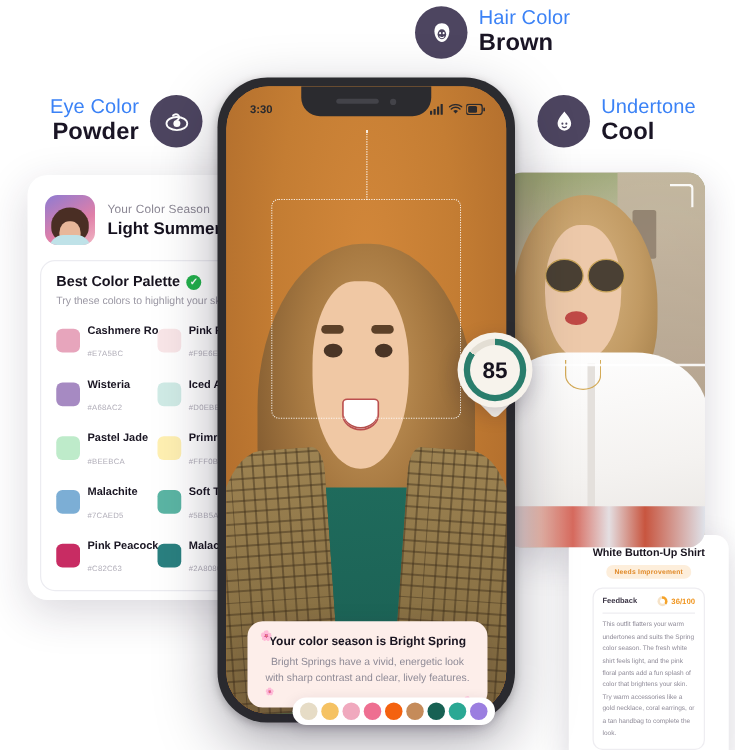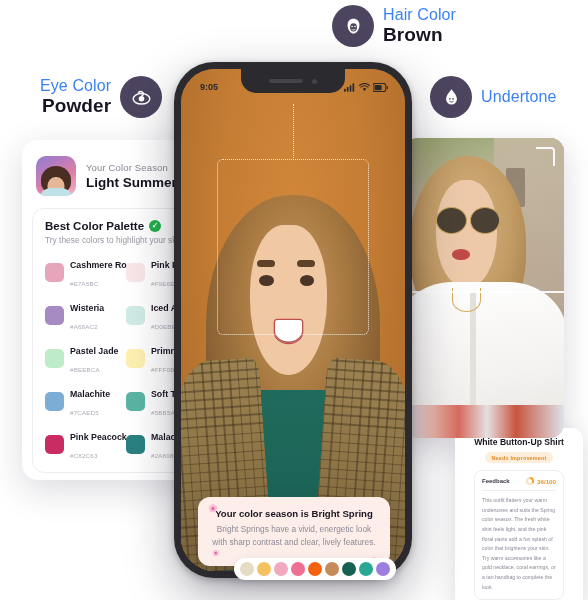--- a/index.html
+++ b/index.html
@@ -339,20 +339,21 @@
     <div class="cal-icon">
       <svg width="21" height="21" viewBox="0 0 24 24" fill="none">
         <path d="M12 2.6c3.4 4.2 6.2 7.5 6.2 11.1A6.2 6.2 0 0 1 12 20a6.2 6.2 0 0 1-6.2-6.3c0-3.6 2.8-6.9 6.2-11.1z" fill="#fff"></path>
         <circle cx="10.2" cy="13.6" r=".95" fill="#4d4560"></circle>
         <circle cx="13.8" cy="13.6" r=".95" fill="#4d4560"></circle>
         <path d="M10.1 16.5c1.2 1 2.6 1 3.8 0" stroke="#4d4560" stroke-width="1.1" stroke-linecap="round"></path>
       </svg>
     </div>
     <div class="cal-text">
       <div class="cal-title">Undertone</div>
+      <div class="cal-val">Cool</div>
     </div>
   </div>
 
   <div id="left-card">
 
     <div class="season-row">
       <div class="avatar">
         <div class="hair"></div>
           <div class="body"></div>
       </div>
@@ -478,21 +479,21 @@
         <div class="ph-jacket-l"></div>
         <div class="ph-jacket-r"></div>
       </div>
 
       <div class="notch">
         <span class="speaker"></span>
         <span class="cam"></span>
       </div>
 
       <div class="statusbar">
-        <span>9:05</span>
+        <span>3:30</span>
         <span class="sb-right">
           <svg width="11" height="9" viewBox="0 0 14 11">
             <rect x="0" y="7" width="2.2" height="4" rx=".6" fill="#2a2a2e"></rect>
             <rect x="3.6" y="5" width="2.2" height="6" rx=".6" fill="#2a2a2e"></rect>
             <rect x="7.2" y="2.6" width="2.2" height="8.4" rx=".6" fill="#2a2a2e"></rect>
             <rect x="10.8" y="0" width="2.2" height="11" rx=".6" fill="#2a2a2e"></rect>
           </svg>
           <svg width="11" height="9" viewBox="0 0 14 11">
             <path d="M7 9.8 4.6 7.1a3.6 3.6 0 0 1 4.8 0L7 9.8z" fill="#2a2a2e"></path>
             <path d="M2.6 5.1a6.5 6.5 0 0 1 8.8 0" stroke="#2a2a2e" stroke-width="1.5" fill="none" stroke-linecap="round"></path>
@@ -505,20 +506,27 @@
           </svg>
         </span>
       </div>
 
       <div class="scan-box">
         <div class="scan-cross-v"></div>
       </div>
     </div>
   </div>
 
+  <div id="score-badge">
+    <div class="score-pin"></div>
+    <div class="score-circle">
+      <div class="score-ring"></div>
+      <span class="score-num">85</span>
+    </div>
+  </div>
 
   <div id="season-card">
     <span class="petal" style="left:10px;top:7px;">🌸</span>
     <span class="petal" style="right:11px;top:60px;">🌸</span>
     <span class="petal" style="left:14px;top:52px;font-size:6px;">🌸</span>
     <div class="sc-title">Your color season is Bright Spring</div>
     <div class="sc-sub">Bright Springs have a vivid, energetic look with sharp contrast and clear, lively features.</div>
   </div>
 
   <div id="swatch-strip">

